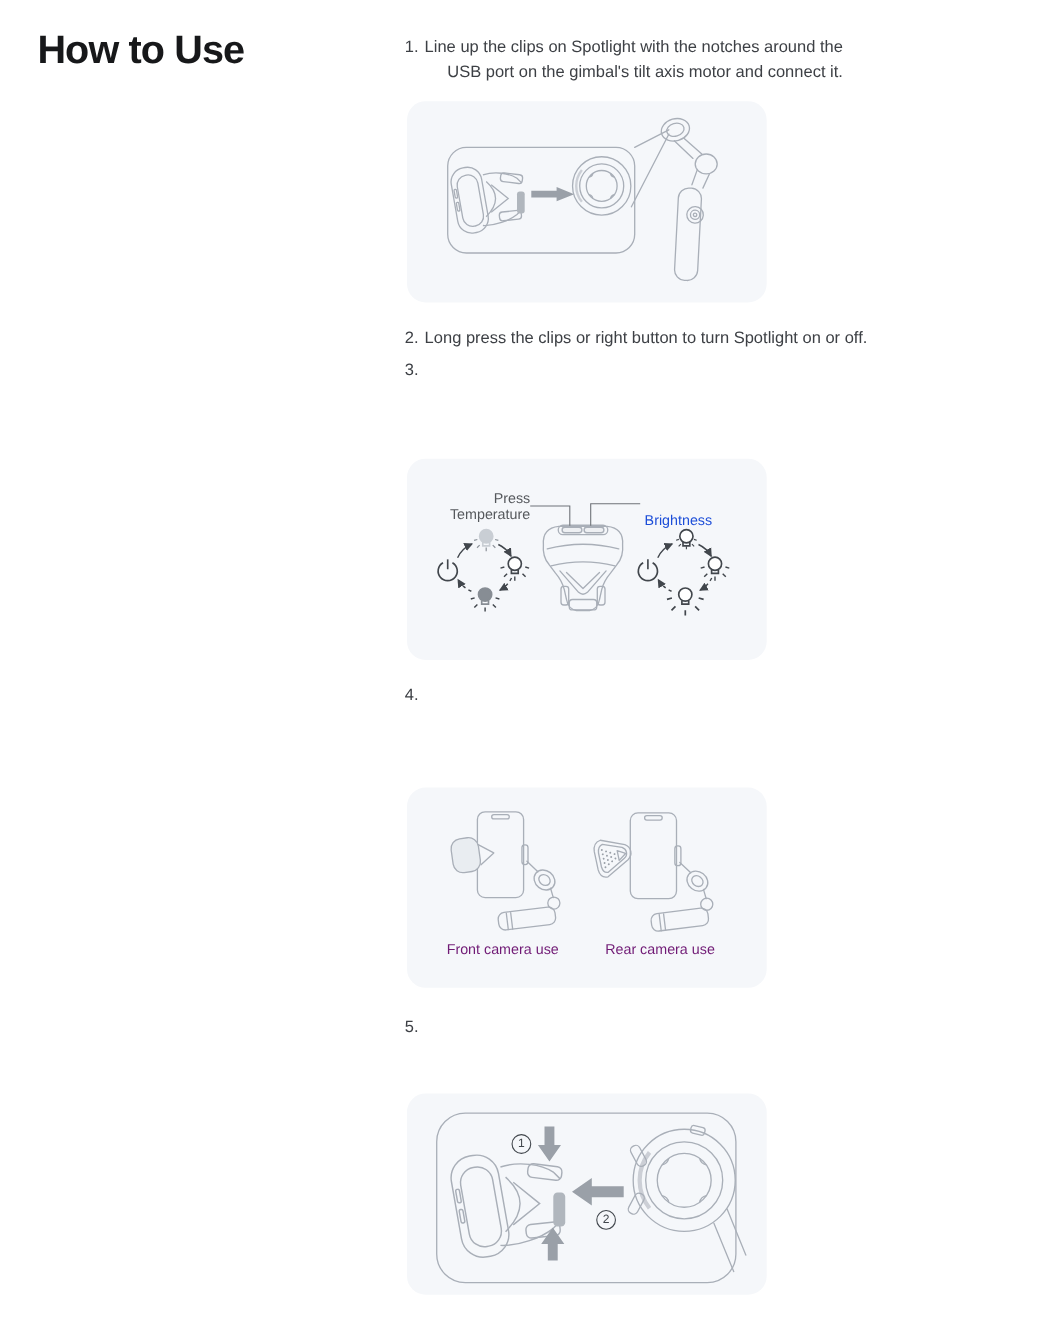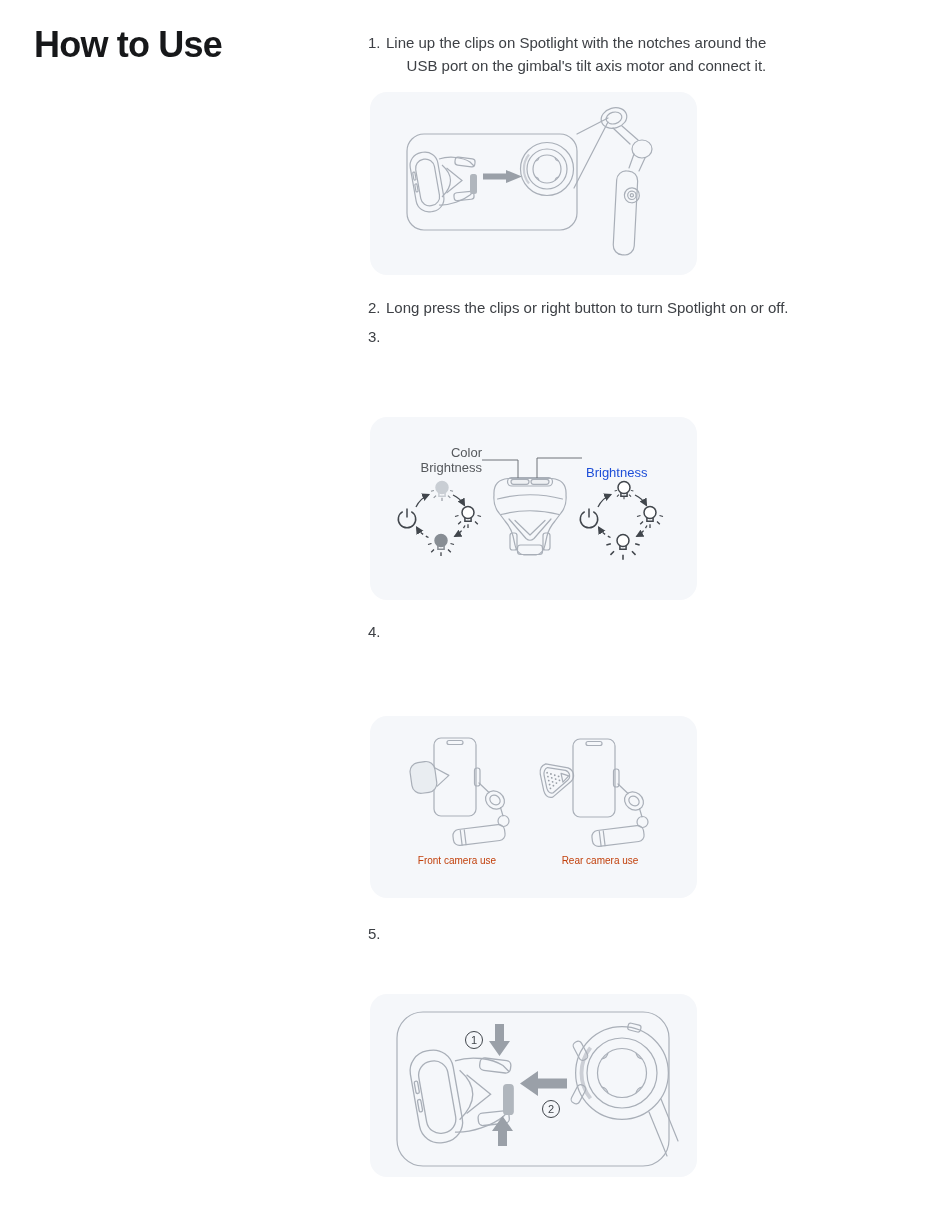--- a/index.html
+++ b/index.html
@@ -7,21 +7,21 @@
           font-family:"Liberation Sans", sans-serif; overflow:hidden; }
   .title { position:absolute; left:34px; top:24px; margin:0; font-size:36px; line-height:42px;
            font-weight:700; letter-spacing:-0.8px; color:#17181a; }
   .step { position:absolute; left:368px; width:540px; display:flex; align-items:flex-start;
           font-size:15px; line-height:23px; color:#3d4045; }
   .step .num { flex:none; width:18px; }
   .step .txt { white-space:pre-line;text-align:right; }
   .panel { position:absolute; left:370px; width:327px; background:#f5f7fa; border-radius:17px; }
   .panel svg { position:absolute; left:0; top:0; display:block; }
   .ln { fill:none; stroke:#a9afb8; stroke-width:1.2; stroke-linecap:round; stroke-linejoin:round; }
-  .cap { position:absolute; font-size:10px; color:#c2410c; }
+  .cap { position:absolute; font-size:13px; color:#701a75; }
   .cap.center { text-align:center; }
   .lbl-colortemp { position:absolute; left:26px; top:28px; width:86px; text-align:right;
                    font-size:13px; line-height:15px; color:#55585c; }
   .lbl-brightness { position:absolute; left:216px; top:48px; font-size:13px; color:#1d4ed8; }
   .marker { position:absolute; width:16px; height:16px; border:1.3px solid #41464c; border-radius:50%;
             font-size:11px; line-height:16px; text-align:center; color:#41464c; }
 </style>
 </head>
 <body>
 
@@ -182,21 +182,21 @@
         <g transform="translate(28,-2)">
           <use href="#bulb-core" fill="#ffffff"></use>
           <use href="#rays" stroke-width="1.3"></use>
         </g>
         <g transform="translate(1,26)">
           <use href="#bulb-core" fill="#ffffff"></use>
           <use href="#rays" stroke-width="1.2" transform="scale(1.28)"></use>
         </g>
       </g>
     </svg>
-    <span class="lbl-colortemp">Color Brightness</span>
+    <span class="lbl-colortemp">Press Temperature</span>
     <span class="lbl-brightness">Brightness</span>
   </div>
 
   <div class="step" style="top:620px">
     <span class="num">4.</span>
   </div>
 
   <div class="panel" style="top:716px;height:182px">
     <svg width="327" height="182" viewBox="0 0 327 182">
       <g class="ln">

